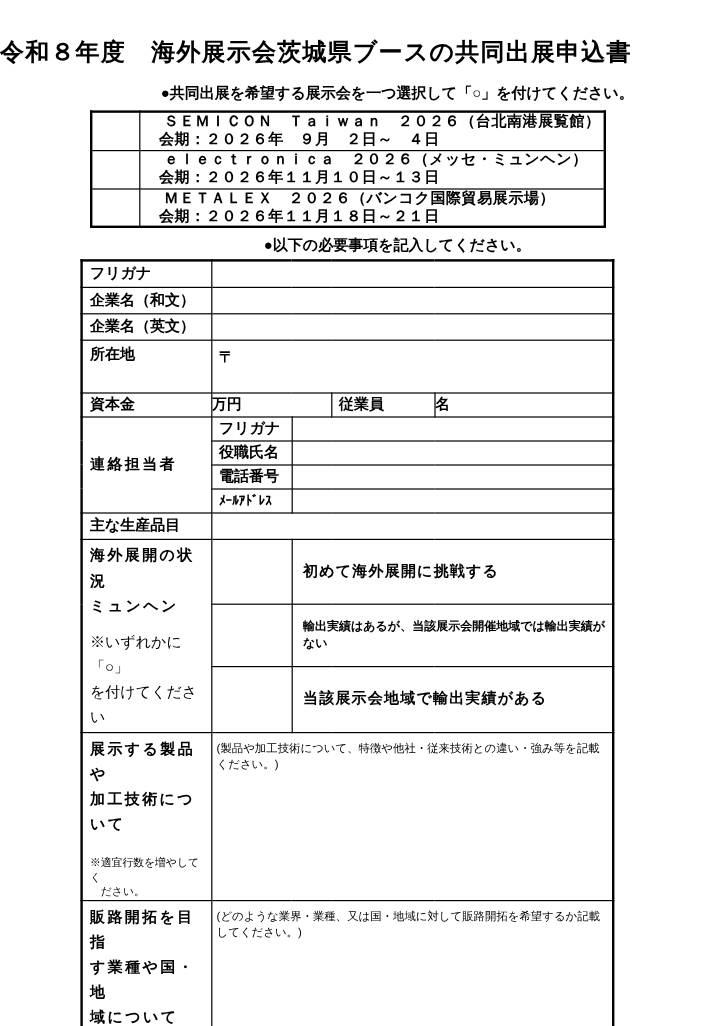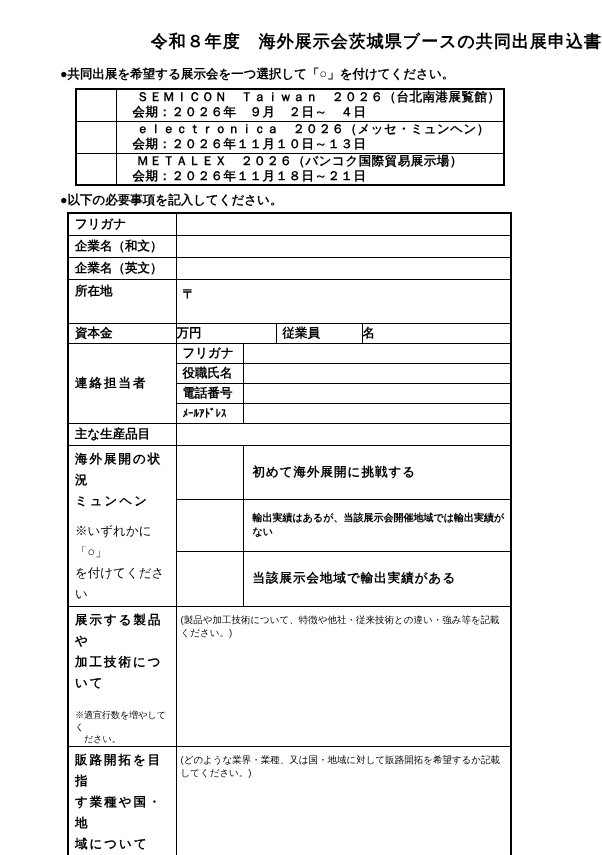--- a/index.html
+++ b/index.html
@@ -3,26 +3,26 @@
 <meta charset="utf-8">
 <style>
   * { margin:0; padding:0; box-sizing:border-box; }
   html,body { background:#fff; }
   .page {
     width:602px; height:855px; background:#fff; color:#000;
     font-family:"Liberation Sans", sans-serif;
     position:relative; overflow:hidden;
   }
   .title {
-    padding-top:30px; text-align:right;
-    font-size:17px; font-weight:bold; letter-spacing:1px;
+    padding-top:30px; text-align:left;
+    font-size:20px; font-weight:bold; letter-spacing:1px;
   }
   .bullet {
     margin:13px 0 5px 60px;
-    font-size:12.5px; font-weight:bold;
+    font-size:12.5px; font-weight:bold;text-align:center;
   }
   .bullet.b2 { margin:6px 0 3px 60px; }
 
   table { border-collapse:collapse; table-layout:fixed; }
   td { border:1.5px solid #000; font-size:12.5px; vertical-align:middle; overflow:hidden; }
 
   
   .ex-table { margin-left:75px; width:428px; border:2px solid #000; }
   .ex-table td { height:32px; }
   .ex-mark { width:40px; }

